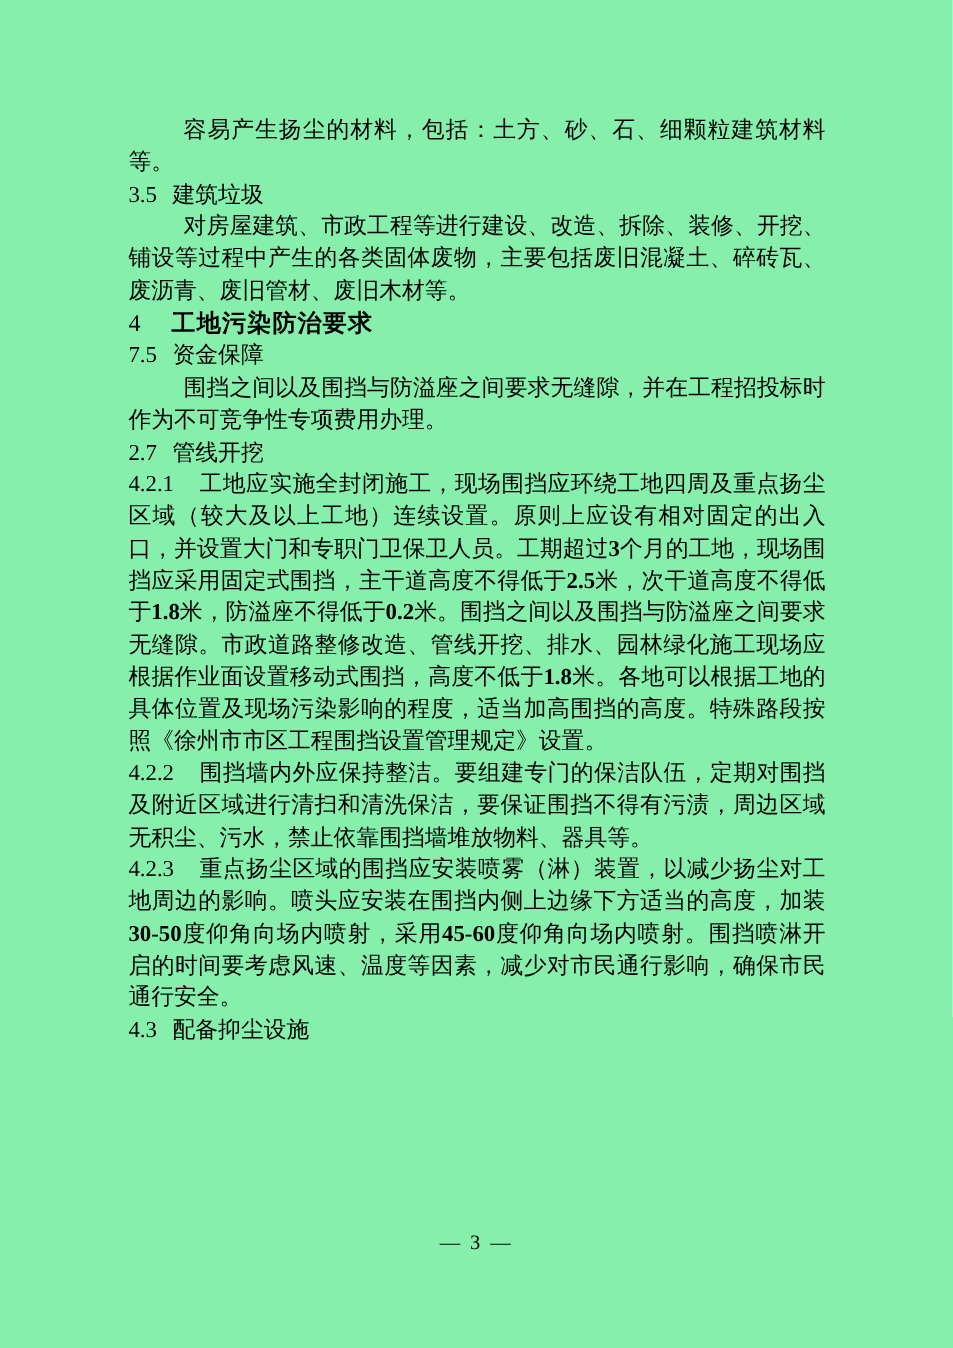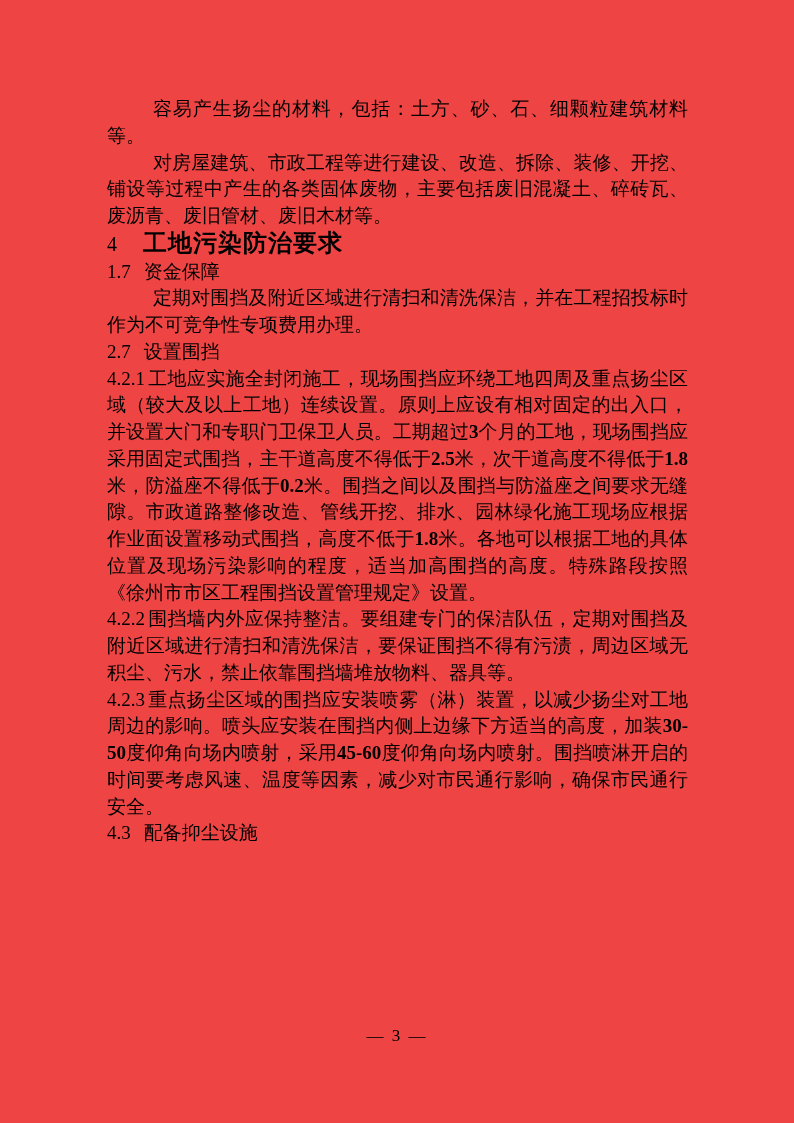--- a/index.html
+++ b/index.html
@@ -4,21 +4,21 @@
 <style>
   html, body {
     margin: 0;
     padding: 0;
     background: #ffffff;
   }
   .page {
     position: relative;
     width: 794px;
     height: 1123px;
-    background: #ef4444;
+    background: #86efac;
     overflow: hidden;
     font-family: "Liberation Serif", "DejaVu Serif", serif;
     color: #000000;
   }
   .content {
     position: absolute;
     left: 107px;
     top: 96px;
     width: 581px;
     font-size: 19px;
@@ -36,50 +36,51 @@
   .heading .num {
     margin-right: 13px;
   }
   .h1 .num {
     margin-right: 26px;
     font-size: 20px;
   }
   .h1 .title {
     font-family: "Liberation Sans", "DejaVu Sans", sans-serif;
     font-weight: 700;
-    font-size: 24px;
+    font-size: 20px;
     letter-spacing: 1px;
   }
   .bold {
     font-weight: 700;
   }
   .pnum {
-    margin-right: 3px;
+    margin-right: 21px;
   }
   .footer {
     position: absolute;
     left: 0;
     top: 1026px;
     width: 100%;
     text-align: center;
     font-size: 17px;
     letter-spacing: 2px;
   }
 </style>
 </head>
 <body>
 
 <div class="page">
   <div class="content">
       <p class="blk para indent"><span class="">容易产生扬尘的材料，包括：土方、砂、石、细颗粒建筑材料等。</span></p>
+      <p class="blk heading"><span class="num">3.5</span><span class="title">建筑垃圾</span></p>
       <p class="blk para indent"><span class="">对房屋建筑、市政工程等进行建设、改造、拆除、装修、开挖、铺设等过程中产生的各类固体废物，主要包括废旧混凝土、碎砖瓦、废沥青、废旧管材、废旧木材等。</span></p>
       <p class="blk heading h1"><span class="num">4</span><span class="title">工地污染防治要求</span></p>
-      <p class="blk heading"><span class="num">1.7</span><span class="title">资金保障</span></p>
-      <p class="blk para indent"><span class="">定期对围挡及附近区域进行清扫和清洗保洁，并在工程招投标时作为不可竞争性专项费用办理。</span></p>
-      <p class="blk heading"><span class="num">2.7</span><span class="title">设置围挡</span></p>
+      <p class="blk heading"><span class="num">7.5</span><span class="title">资金保障</span></p>
+      <p class="blk para indent"><span class="">围挡之间以及围挡与防溢座之间要求无缝隙，并在工程招投标时作为不可竞争性专项费用办理。</span></p>
+      <p class="blk heading"><span class="num">2.7</span><span class="title">管线开挖</span></p>
       <p class="blk para"><span class="pnum">4.2.1</span><span class="">工地应实施全封闭施工，现场围挡应环绕工地四周及重点扬尘区域（较大及以上工地）连续设置。原则上应设有相对固定的出入口，并设置大门和专职门卫保卫人员。工期超过</span><span class="bold ">3</span><span class="">个月的工地，现场围挡应采用固定式围挡，主干道高度不得低于</span><span class="bold ">2.5</span><span class="">米，次干道高度不得低于</span><span class="bold ">1.8</span><span class="">米，防溢座不得低于</span><span class="bold ">0.2</span><span class="">米。围挡之间以及围挡与防溢座之间要求无缝隙。市政道路整修改造、管线开挖、排水、园林绿化施工现场应根据作业面设置移动式围挡，高度不低于</span><span class="bold ">1.8</span><span class="">米。各地可以根据工地的具体位置及现场污染影响的程度，适当加高围挡的高度。特殊路段按照《徐州市市区工程围挡设置管理规定》设置。</span></p>
       <p class="blk para"><span class="pnum">4.2.2</span><span class="">围挡墙内外应保持整洁。要组建专门的保洁队伍，定期对围挡及附近区域进行清扫和清洗保洁，要保证围挡不得有污渍，周边区域无积尘、污水，禁止依靠围挡墙堆放物料、器具等。</span></p>
       <p class="blk para"><span class="pnum">4.2.3</span><span class="">重点扬尘区域的围挡应安装喷雾（淋）装置，以减少扬尘对工地周边的影响。喷头应安装在围挡内侧上边缘下方适当的高度，加装</span><span class="bold ">30-50</span><span class="">度仰角向场内喷射，采用</span><span class="bold ">45-60</span><span class="">度仰角向场内喷射。围挡喷淋开启的时间要考虑风速、温度等因素，减少对市民通行影响，确保市民通行安全。</span></p>
       <p class="blk heading"><span class="num">4.3</span><span class="title">配备抑尘设施</span></p>
     </div>
   <div class="footer">
     <span>— 3 —</span>
   </div>
 </div>
 

